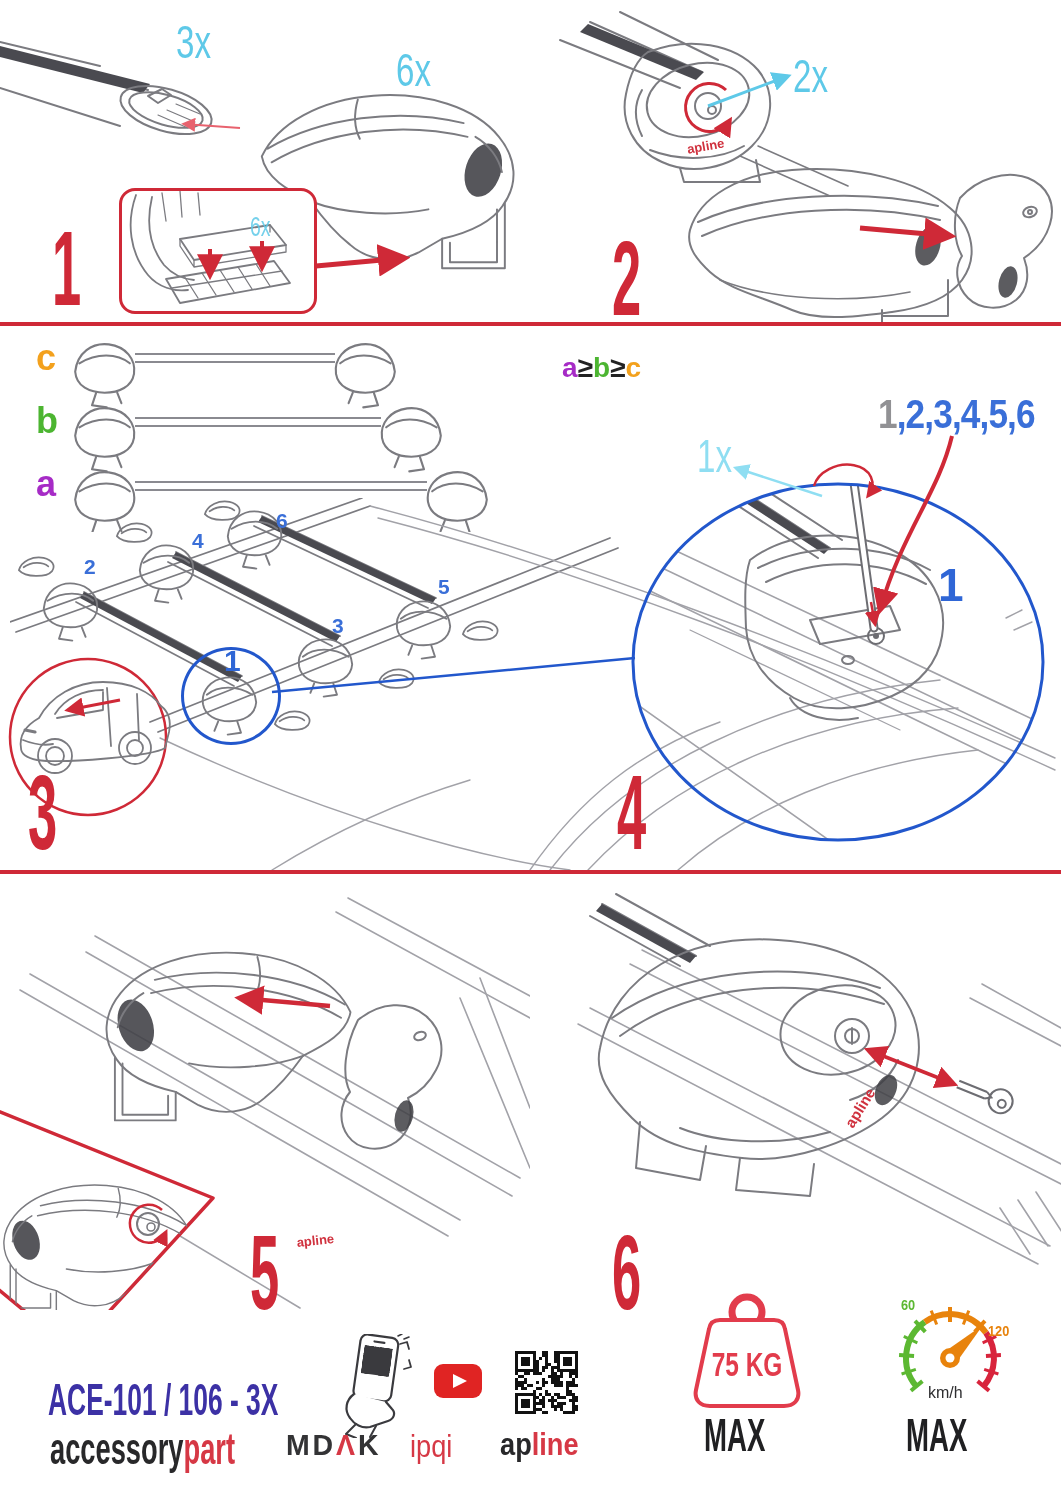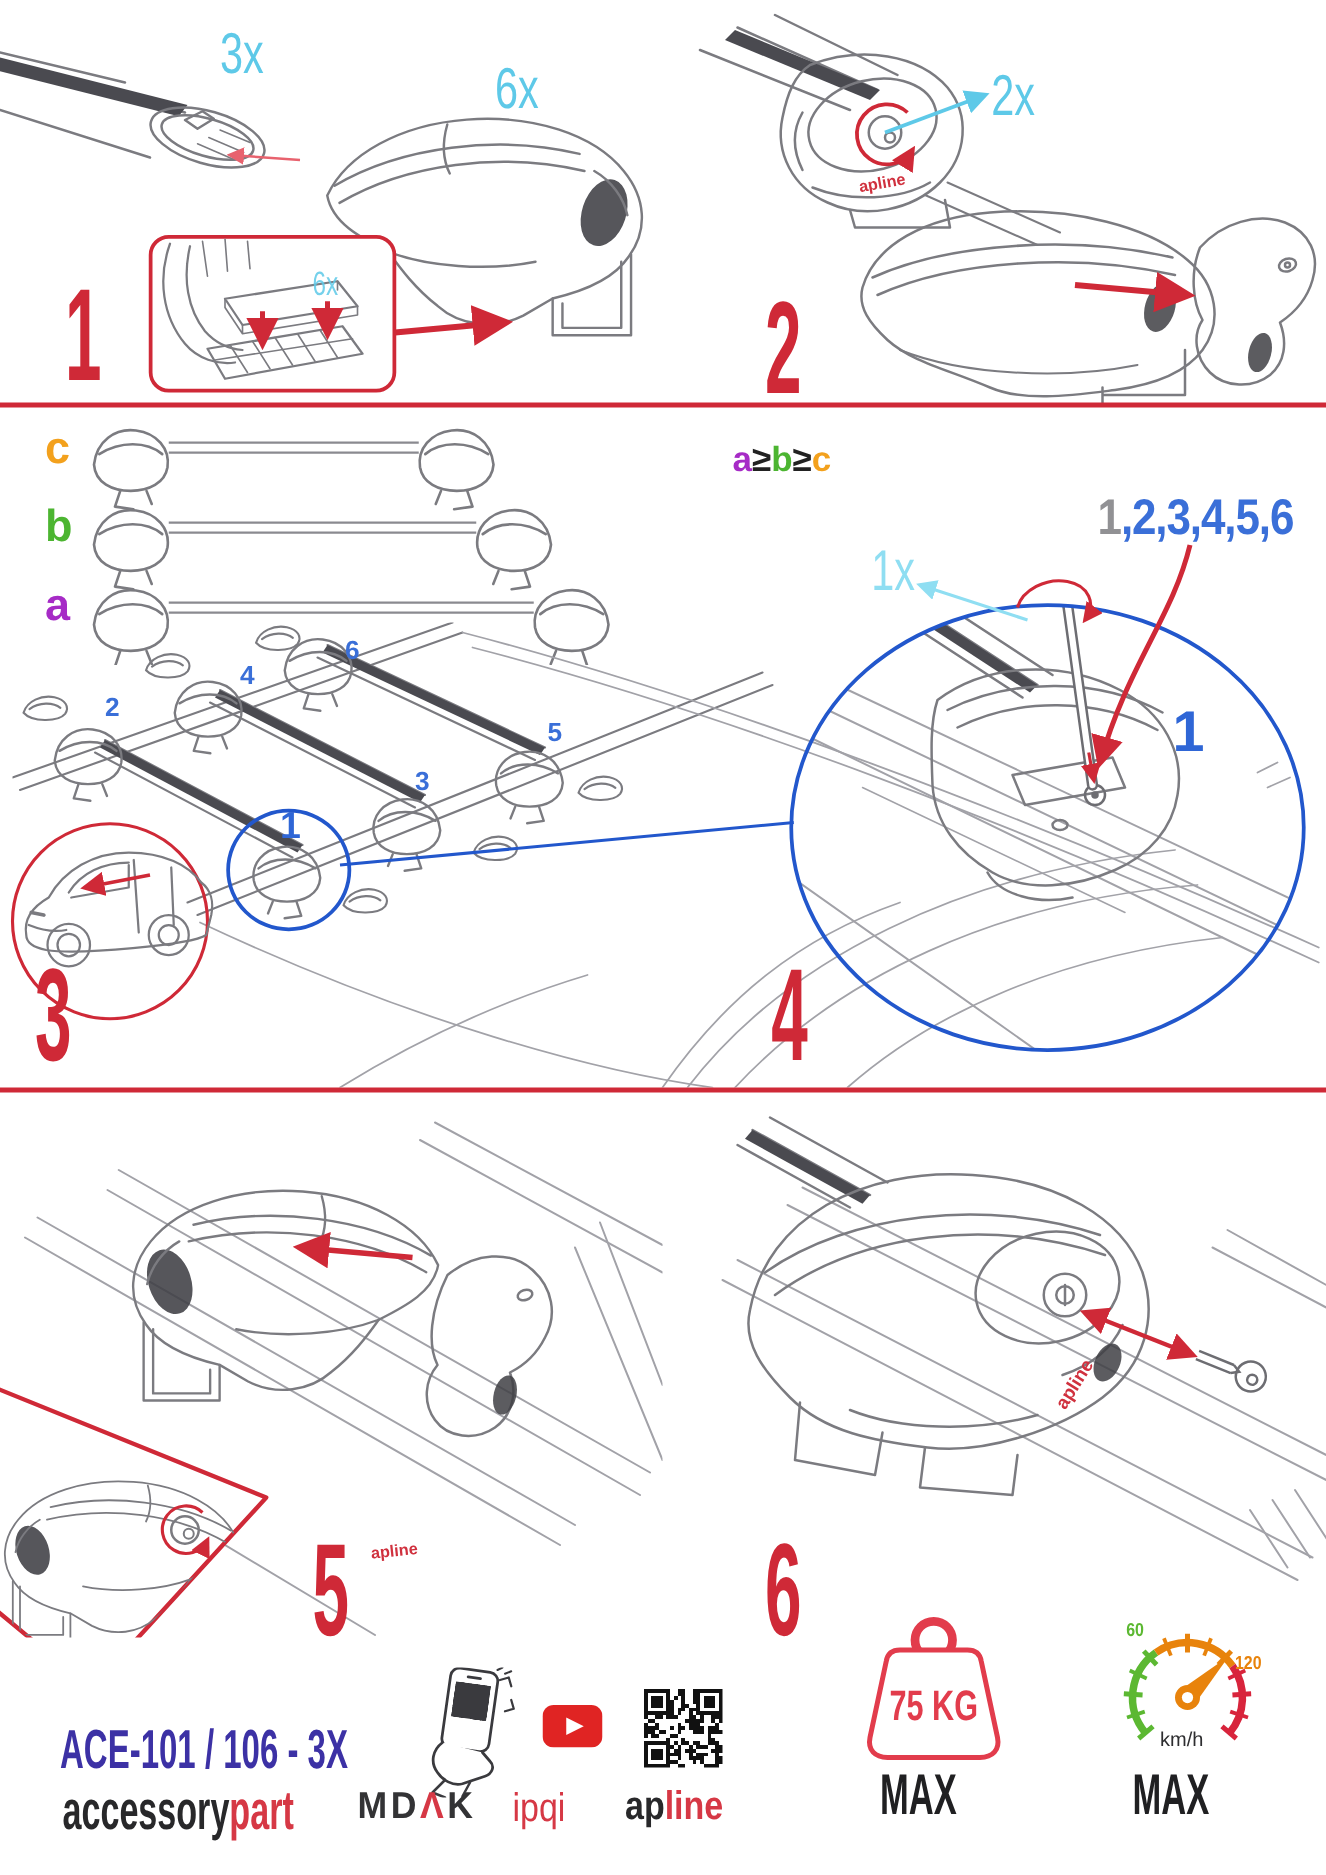--- a/index.html
+++ b/index.html
@@ -10,21 +10,21 @@
   .page{position:relative;width:1061px;height:1500px;background:#ffffff;overflow:hidden;margin:0 auto;}
   .abs{position:absolute;}
   .tx{display:inline-block;white-space:nowrap;}
   .stepnum{font-size:105px;font-weight:700;color:var(--red);transform:scaleX(.5);transform-origin:0 0;line-height:.78;letter-spacing:-3px;}
   .qty{font-size:46px;font-weight:400;color:var(--cyan);transform:scaleX(.72);transform-origin:0 0;line-height:.8;}
   .qty.sm{font-size:27px;}
   .qty.light{color:var(--lcyan);}
   .barletter{font-size:36px;font-weight:700;line-height:1;}
   .roofnum{font-size:21px;font-weight:700;color:var(--blue);line-height:1;}
   .roofnum.big{font-size:30px;color:#2f66d6;}
-  .rule{font-size:28px;font-weight:700;line-height:1;margin-left:24px;}
+  .rule{font-size:28px;font-weight:700;line-height:1;}
   .seq{font-size:40px;font-weight:700;transform:scaleX(.88);transform-origin:0 0;letter-spacing:-1px;line-height:1;}
   .seq .g{color:#919194;} .seq .b{color:var(--blue);}
   .callout1{font-size:46px;font-weight:700;color:#2f66d6;line-height:1;}
   .minibrand{font-size:13px;font-weight:700;color:#d0313e;transform-origin:0 0;line-height:1;}
   .model{font-size:44px;font-weight:600;color:#3c31a5;transform:scaleX(.6);transform-origin:0 0;line-height:1;}
   .brandline{font-size:44px;font-weight:700;transform:scaleX(.62);transform-origin:0 0;line-height:1;}
   .brandline .k{color:#28282a;} .red-t{color:#d63845;}
   .mdak{font-size:30px;font-weight:700;color:#333335;letter-spacing:3px;transform:scaleX(.95);transform-origin:0 0;line-height:1;}
   .ipqi{font-size:32px;font-weight:500;color:#d63845;transform:scaleX(.85);transform-origin:0 0;line-height:1;}
   .apline{font-size:32px;font-weight:700;transform:scaleX(.85);transform-origin:0 0;line-height:1;}

